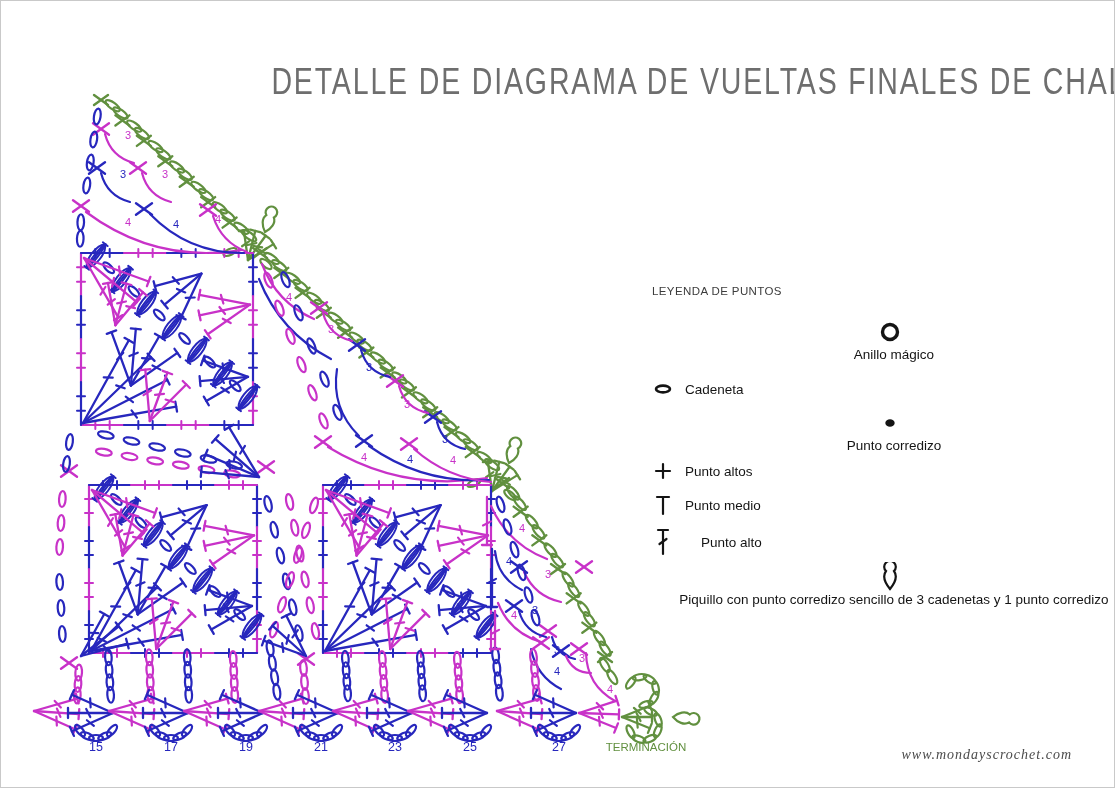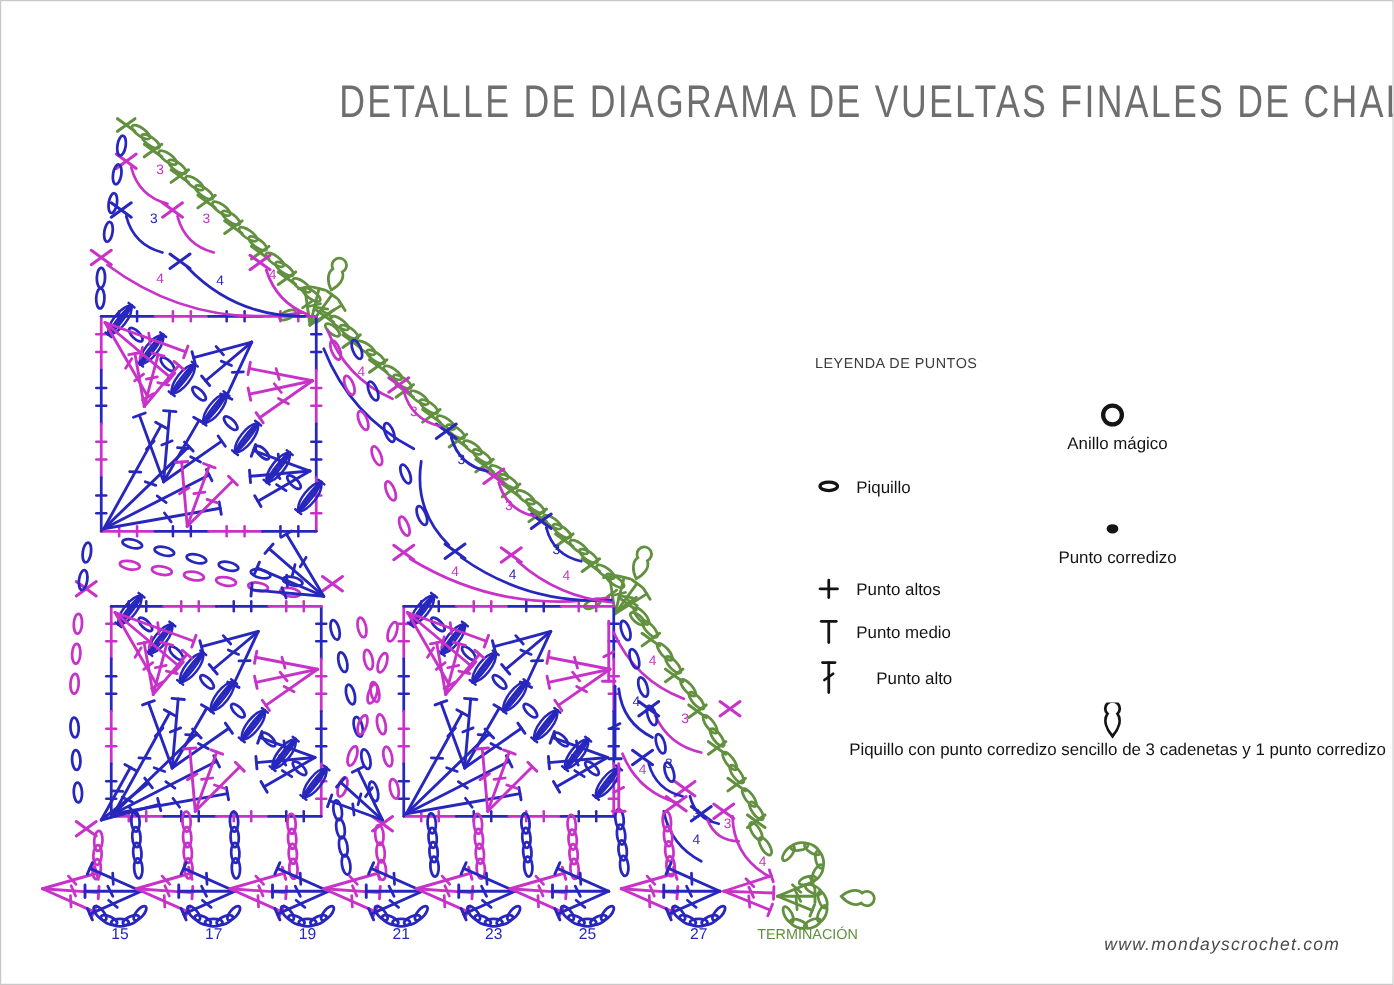--- a/index.html
+++ b/index.html
@@ -9,21 +9,21 @@
          font-size:31px;color:#6e6e6e;letter-spacing:2px;font-weight:400;
          transform:scaleX(.92) scaleY(1.18);transform-origin:center;
          font-family:"Liberation Sans",sans-serif;white-space:nowrap;}
   .diagram-svg{position:absolute;left:0;top:0;}
   .legend{position:absolute;left:617px;top:284px;width:488px;margin-left:32px;}
   .legend-heading{font-size:11.5px;color:#3c3c3c;letter-spacing:.4px;margin:0 0 20px 2px;}
   .legend-item{display:flex;align-items:center;color:#141414;font-size:13.5px;}
   .legend-sym{width:26px;height:30px;flex:0 0 26px;margin-right:9px;display:flex;
               align-items:center;justify-content:center;}
   .website{position:absolute;right:42px;bottom:24px;font-size:14px;font-style:italic;
-           color:#4a4a4a;letter-spacing:1px;}
+           color:#4a4a4a;letter-spacing:1px;font-family:Liberation Serif, serif;}
 </style>
 </head>
 <body>
 
 <div class="page">
   <h1 class="title">DETALLE DE DIAGRAMA DE VUELTAS FINALES DE CHAL</h1>
 
   <svg id="diagram" class="diagram-svg" width="1115" height="788" viewBox="0 0 1115 788">
       <g>
         <line x1="93" y1="93.96" x2="107" y2="104.04" stroke="#61903f" stroke-width="2.4" stroke-linecap="round"></line>
@@ -1197,21 +1197,21 @@
             </svg>
           </span>
           <span>Anillo mágico</span>
         </div>
         <div class="legend-item" style="margin-top: 12px;">
           <span class="legend-sym">
             <svg width="26" height="30" viewBox="-13 -15 26 30">
               <ellipse stroke="#141414" fill="none" stroke-width="2.6" stroke-linecap="round" rx="7" ry="3.4"></ellipse>
             </svg>
           </span>
-          <span>Piquillo</span>
+          <span>Cadeneta</span>
         </div>
         <div class="legend-item" style="margin-top: 4px; flex-direction: column;">
           <span class="legend-sym">
             <svg width="26" height="30" viewBox="-13 -15 26 30">
               <ellipse stroke="#141414" fill="#141414" stroke-width="2.2" stroke-linecap="round" rx="3.6" ry="2.6"></ellipse>
             </svg>
           </span>
           <span>Punto corredizo</span>
         </div>
         <div class="legend-item" style="margin-top: 3px;">

